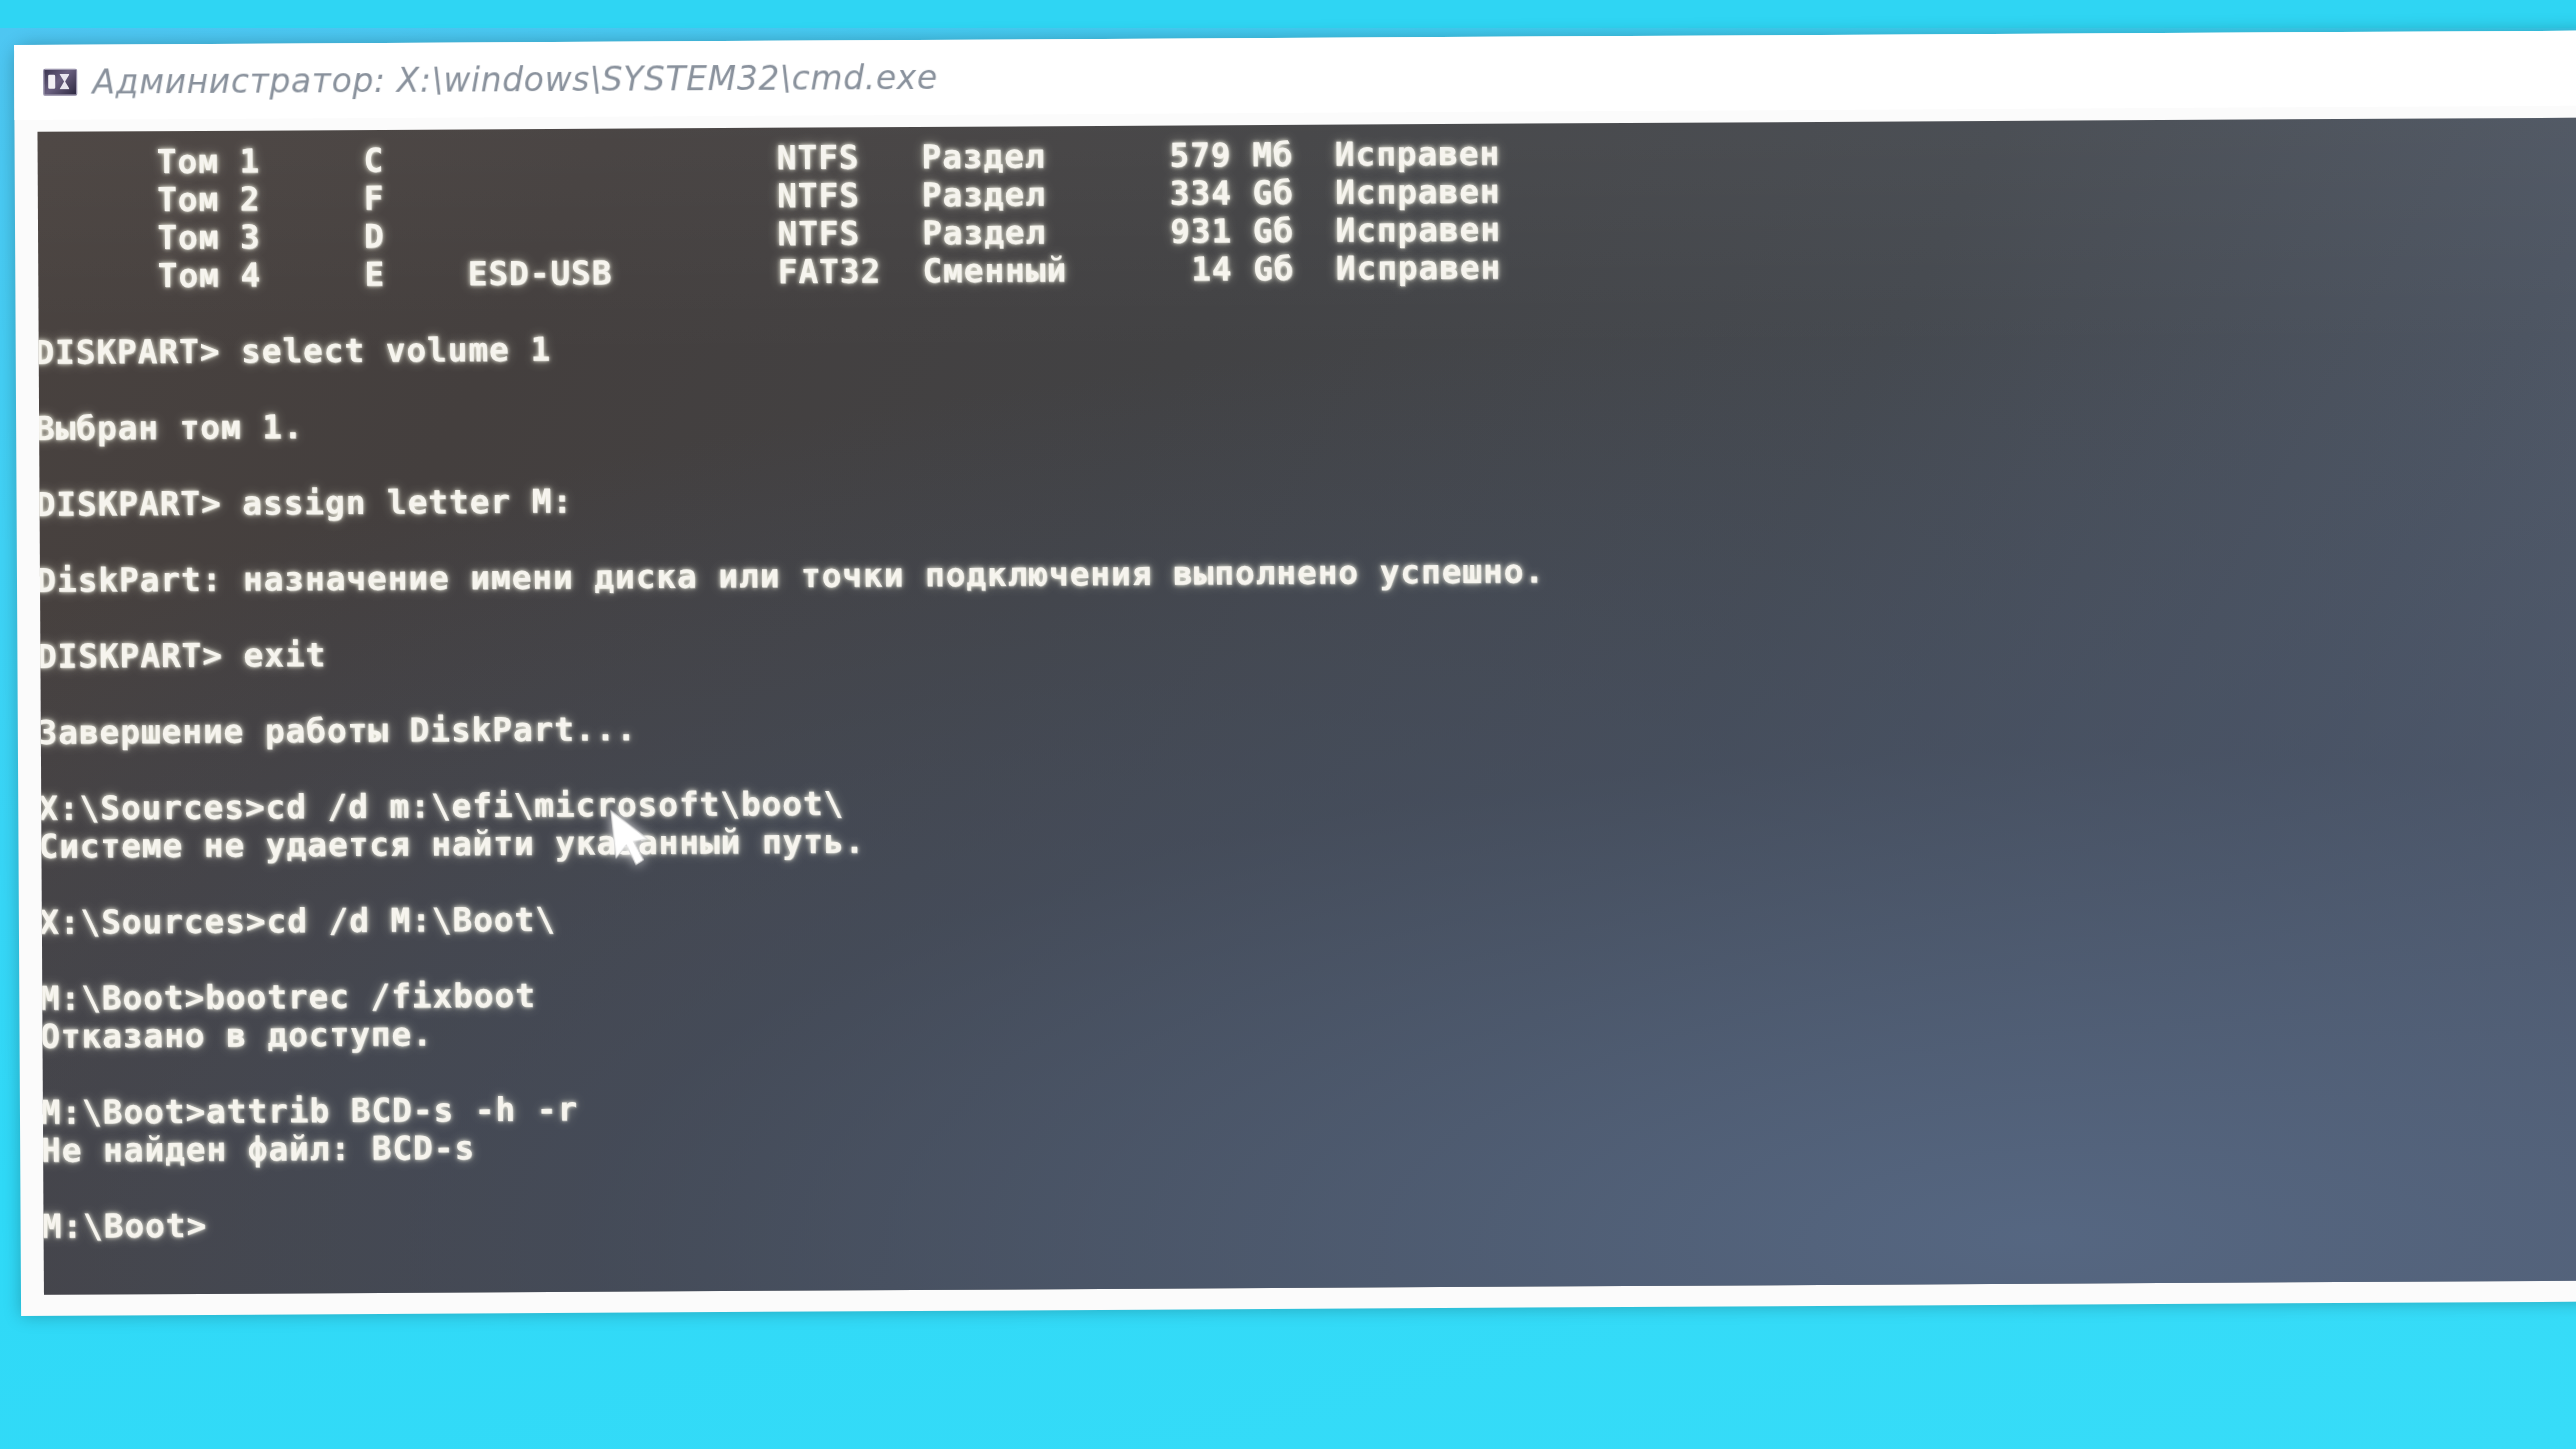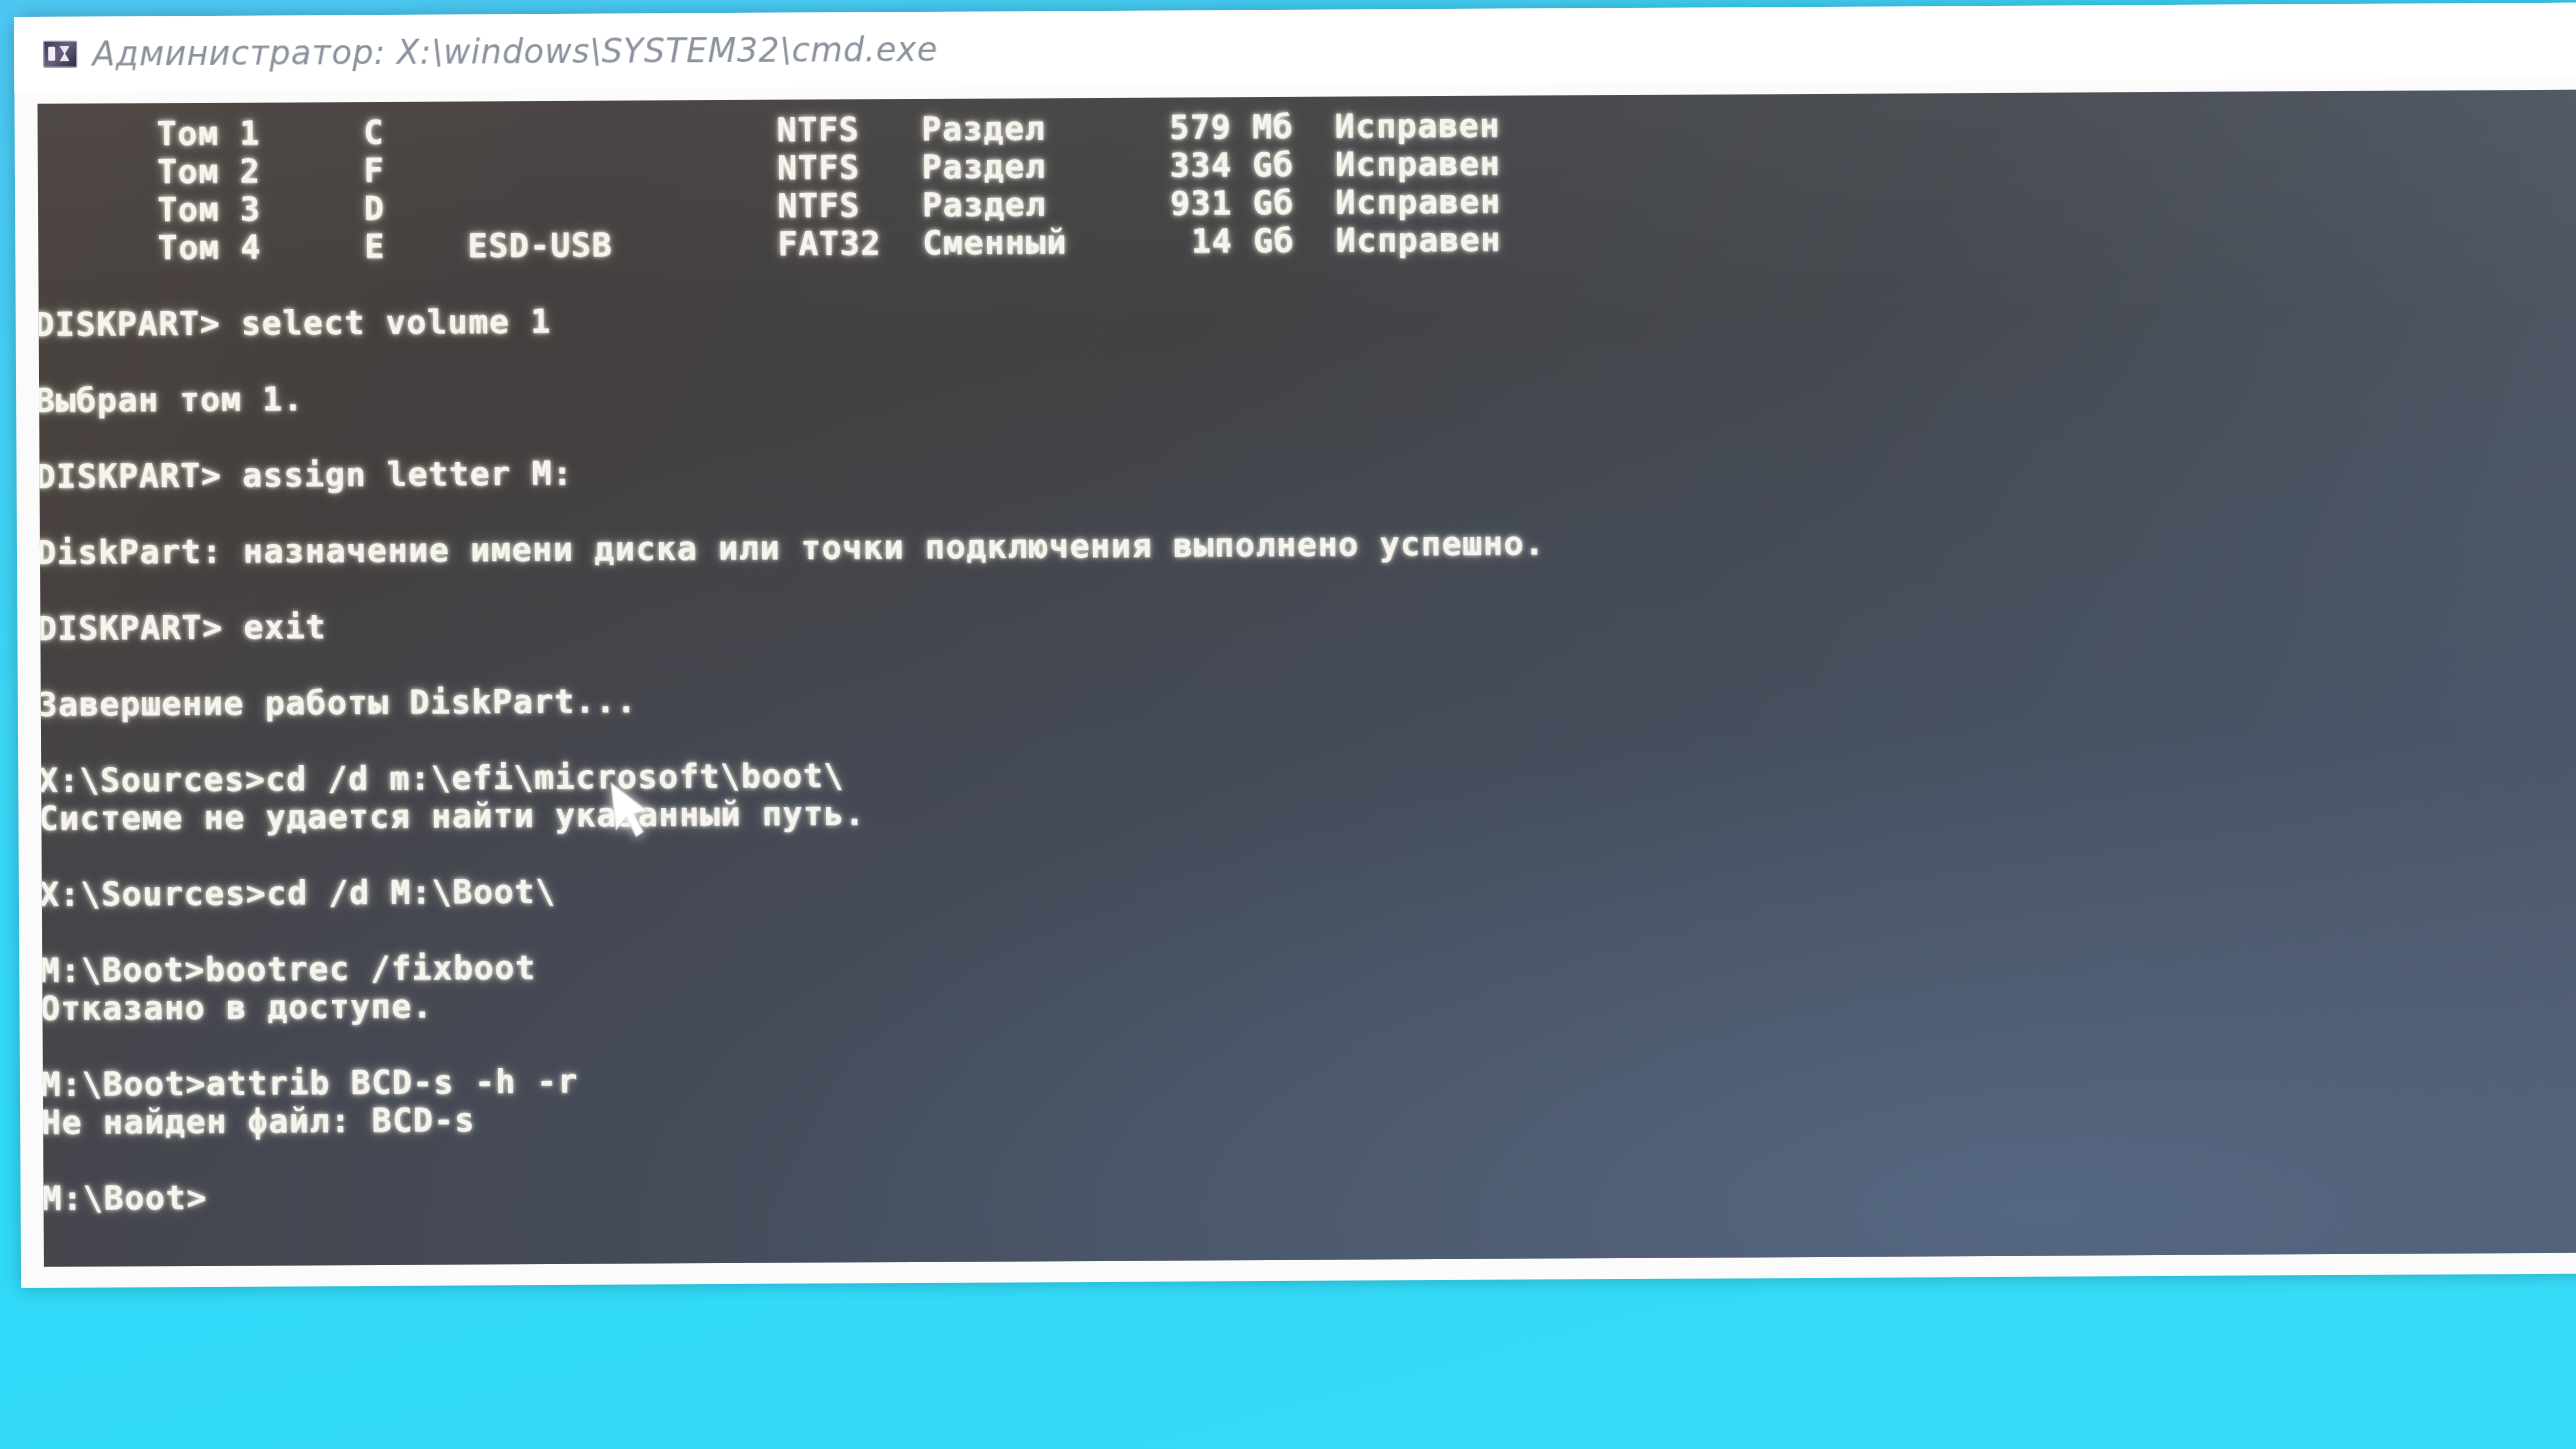--- a/index.html
+++ b/index.html
@@ -7,20 +7,21 @@
     width: 2576px; height: 1449px;
     overflow: hidden;
     background: #2fd5f3;
     font-family: "DejaVu Sans", sans-serif;
   }
 
   
   #desktop {
     position: absolute; inset: 0;
     background: linear-gradient(165deg, #4ec6f2 0%, #3fd2f5 25%, #2fd9f7 55%, #37dcf8 100%);
+    margin-top: 28px;
   }
 
   
   #window {
     position: absolute;
     left: 14px; top: 16.6px;
     width: 2575px; height: 1271px;
     background: #fbfbfb;
     border-top-left-radius: 16.6px;
     box-shadow: 0 0 16.6px rgba(0,0,0,0.25);

